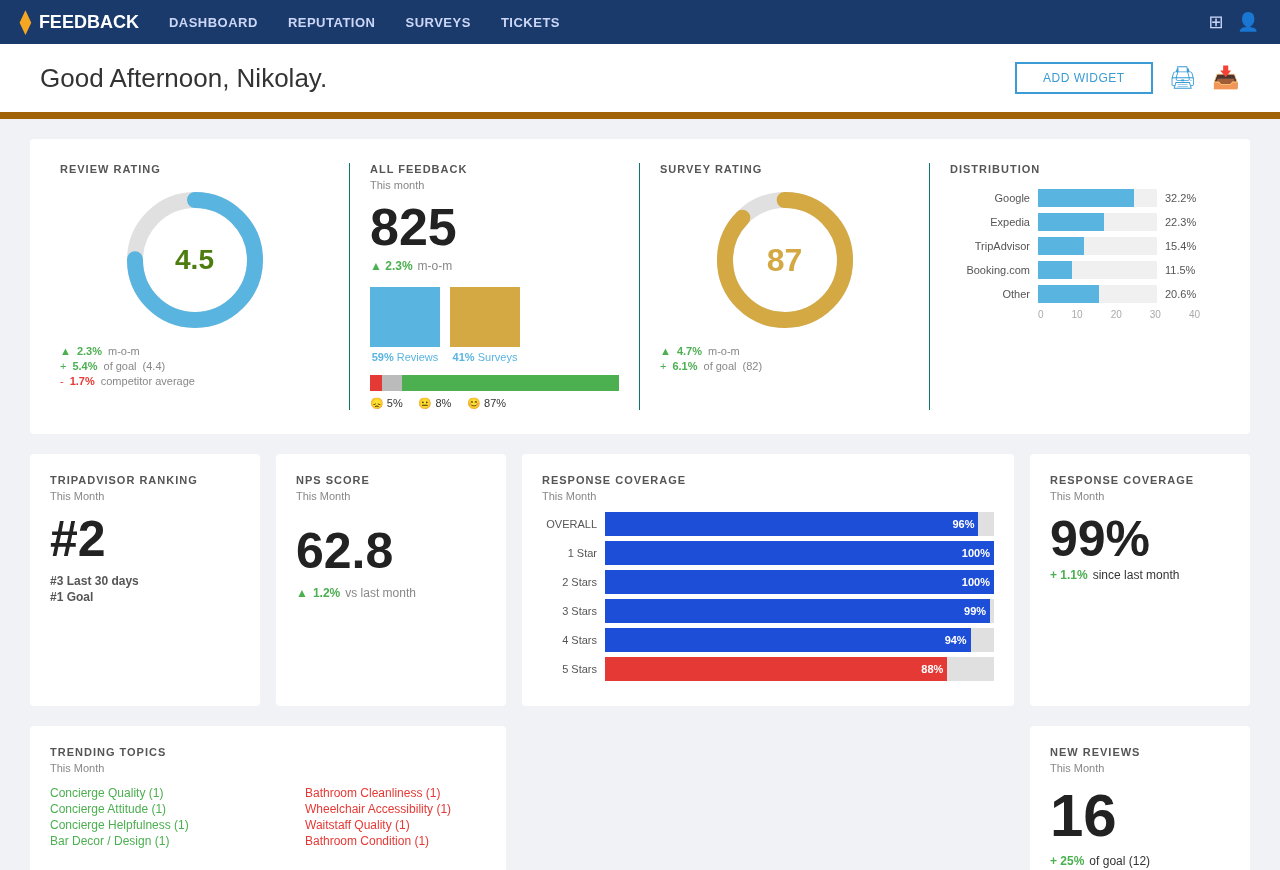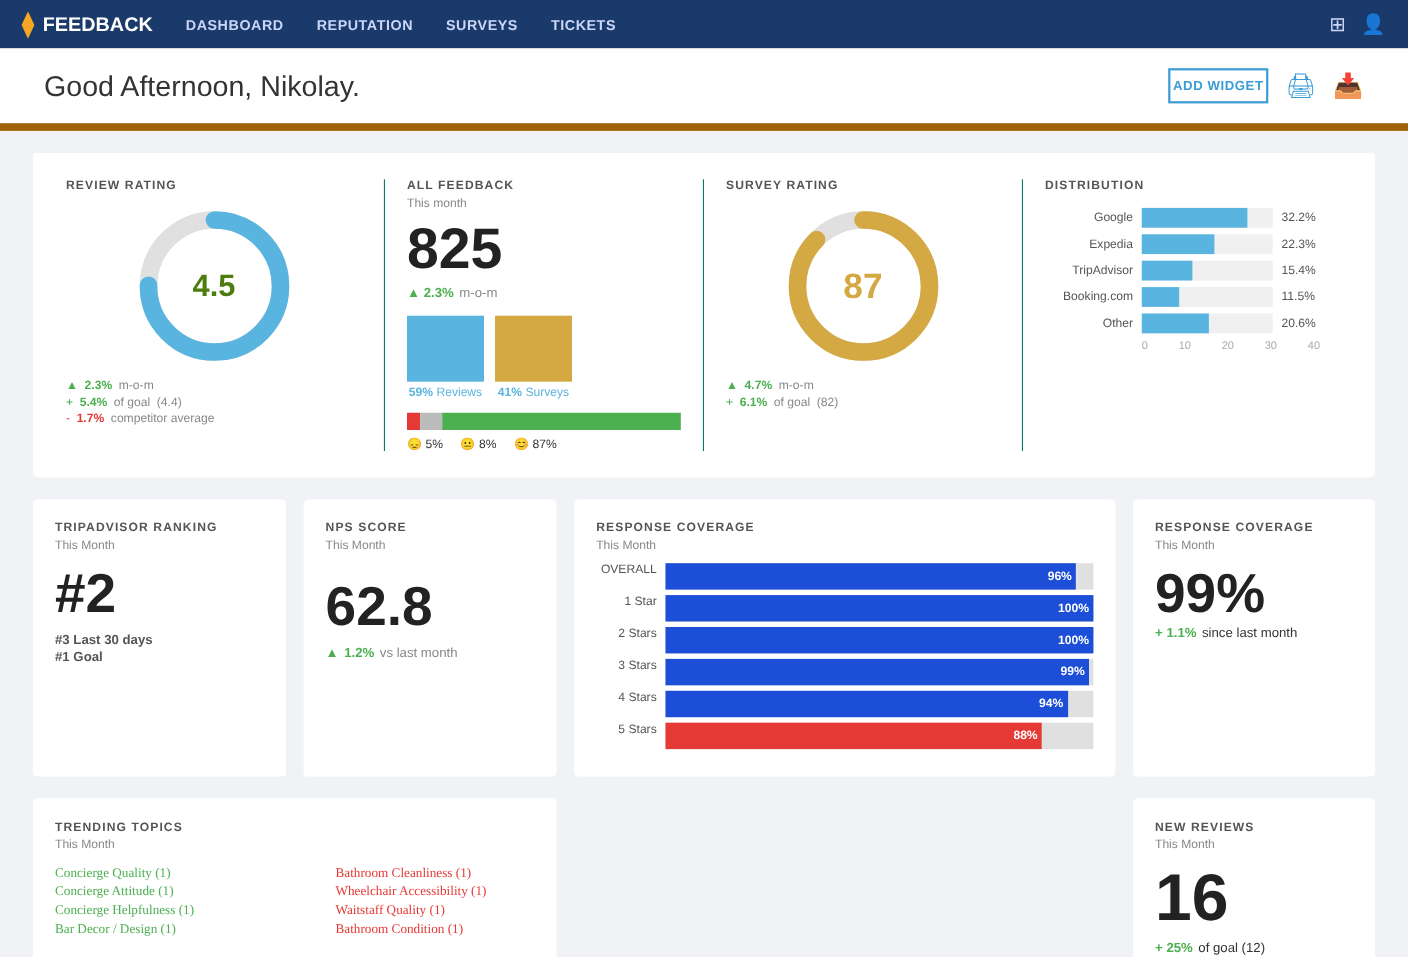--- a/index.html
+++ b/index.html
@@ -66,23 +66,23 @@
     }
     .header-actions {
       display: flex;
       align-items: center;
       gap: 16px;
     }
     .add-widget-btn {
       border: 2px solid #3a9bd5;
       color: #3a9bd5;
       background: #fff;
-      padding: 7px 2px;
+      padding: 7px 26px;
       font-size: 12px;
-      font-weight: bold;
+      font-weight: normal;
       cursor: pointer;
       letter-spacing: 0.5px;
     }
     .header-icon-btn {
       color: #3a9bd5;
       font-size: 22px;
       cursor: pointer;
     }
 
     
@@ -283,20 +283,21 @@
     }
     .sub-metric {
       color: #555;
       margin: 2px 0;
     }
     .sub-metric span { font-weight: bold; }
 
     
     .cov-row {
       display: flex;
+      align-items: center;
       gap: 8px;
       margin: 5px 0;
     }
     .cov-label {
       font-size: 11px;
       color: #555;
       width: 55px;
       text-align: right;
     }
     .cov-bar-wrap {
@@ -320,21 +321,20 @@
       color: #fff;
       font-weight: bold;
     }
 
     
     .trending-grid {
       display: grid;
       grid-template-columns: 1fr 1fr;
       gap: 4px 20px;
       margin-top: 10px;
-      font-family: Liberation Serif, serif;
     }
     .trend-item {
       font-size: 12px;
       margin: 2px 0;
     }
     .trend-item.green { color: #4caf50; }
     .trend-item.red { color: #e53935; margin-left: 27px; }
 
     .nps-change {
       display: flex;

